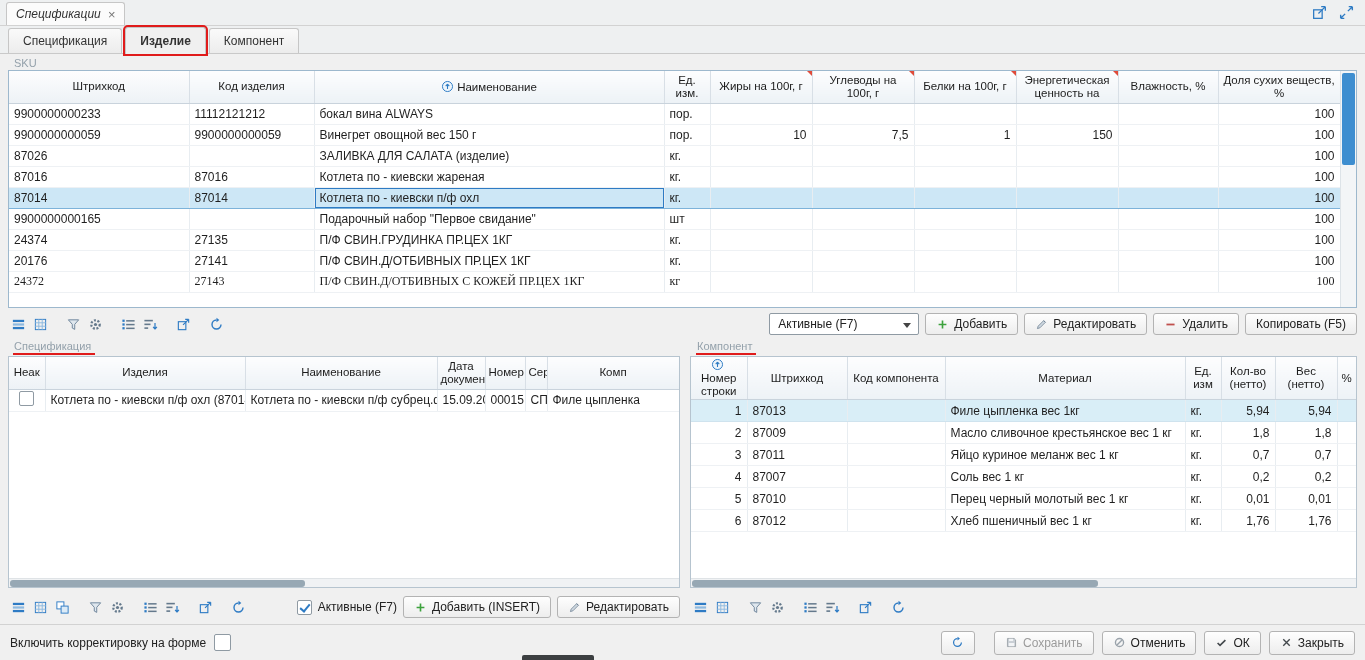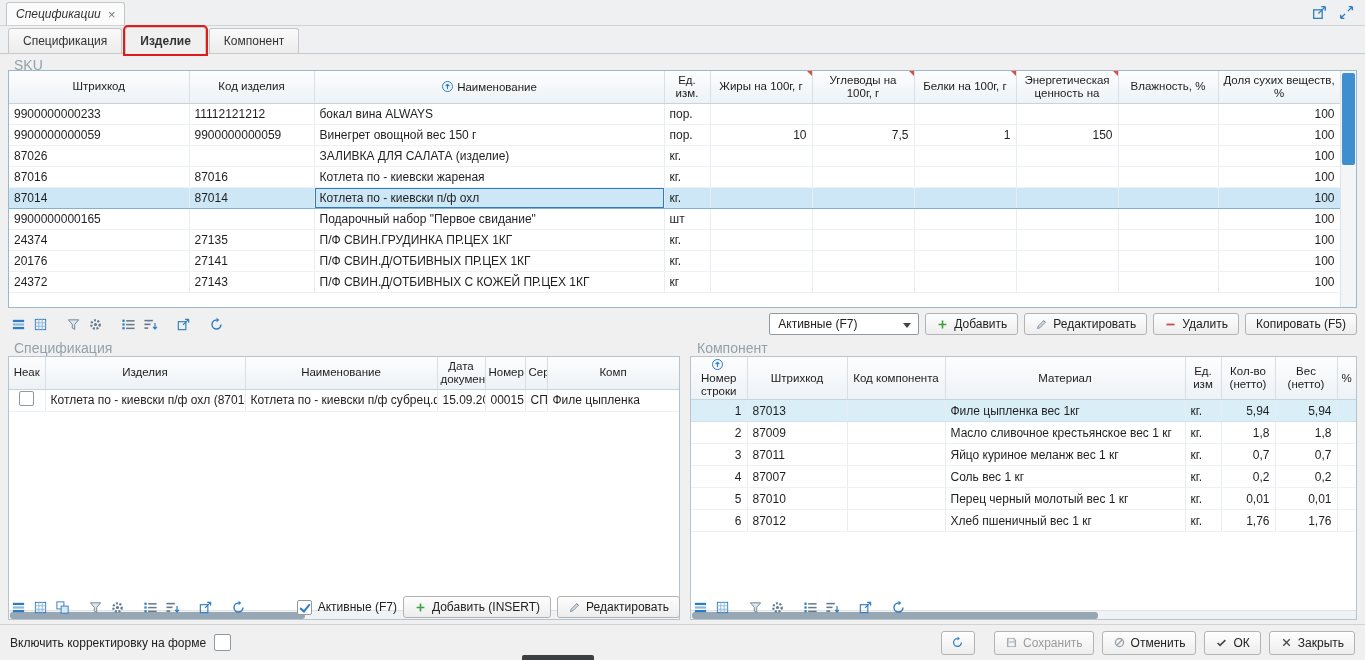--- a/index.html
+++ b/index.html
@@ -15,21 +15,21 @@
   .hicon{width:17px;height:17px;display:inline-flex;}
   .hicon svg{width:17px;height:17px;}
 
   
   .page-tabs{position:absolute;top:26px;left:0;right:0;height:28px;background:#eef0f1;border-bottom:1px solid #c9c9c9;display:flex;align-items:flex-end;padding-left:8px;gap:3px;}
   .ptab{height:25px;padding:0 14px;display:flex;align-items:center;background:linear-gradient(#fafafa,#ececec);border:1px solid #c6c6c6;border-bottom:none;border-radius:3px 3px 0 0;color:#333;}
   .ptab.active{background:#f0f0f0;height:27px;position:relative;z-index:2;margin-bottom:-1px;}
   .ptab.annotated{box-shadow:0 0 0 2px #e01b1b;font-weight:bold;}
 
   
-  .grp-label{font-size:14px;color:#94a1ab;position:absolute;display:inline-block;}
+  .grp-label{font-size:11px;color:#94a1ab;position:absolute;display:inline-block;}
   .grp-ann::after{content:"";position:absolute;left:-1px;right:-4px;bottom:-3px;height:2px;background:#e01b1b;}
 
   
   table{border-collapse:collapse;table-layout:fixed;background:#fff;}
   th{height:32px;font-weight:normal;font-size:11.5px;color:#1c1c1c;background:linear-gradient(#fdfdfe,#edf2f6);border-right:1px solid #d8dfe6;border-bottom:1px solid #c9d3dc;text-align:center;padding:1px 3px;line-height:13px;position:relative;overflow:hidden;}
   td{border-right:1px solid #e8edf1;border-bottom:1px solid #eef1f4;padding:0 5px;white-space:nowrap;overflow:hidden;font-size:12px;color:#1f1f1f;height:21px;}
   tr.sel td{background:#cde7f6;border-top:1px solid #7db3da;border-bottom:1px solid #7db3da;}
   table[data-table="comp"] tr.sel td{background:#d9eef7;border-top:1px solid #cfe3ee;border-bottom:1px solid #cfe3ee;}
   td.focuscell{box-shadow:inset 0 0 0 1px #2e7bc4;background:#dbeefb;}
   .c-right{text-align:right;}
@@ -60,21 +60,21 @@
   .sel-arrow{position:absolute;right:7px;top:9px;width:0;height:0;border-left:4px solid transparent;border-right:4px solid transparent;border-top:5px solid #444;}
 
   .checkbox{width:15px;height:15px;background:#fff;border:1px solid #8f9aa3;border-radius:2px;display:inline-block;position:relative;flex:none;}
   .checkbox.checked::after{content:"";position:absolute;left:4px;top:1px;width:4px;height:8px;border-right:2px solid #2e7bc4;border-bottom:2px solid #2e7bc4;transform:rotate(40deg);}
   .checkbox.big{width:17px;height:17px;}
   .chk-label{display:inline-flex;align-items:center;gap:6px;}
 
   .panel{position:absolute;top:340px;height:282px;}
   .panel.left{left:8px;width:672px;}
   .panel.right{left:690px;width:667px;}
-  .panel .tbl-wrap{position:absolute;top:16px;left:0;right:0;height:264px;background:#fff;border:1px solid #b6c4cf;overflow:hidden;}
+  .panel .tbl-wrap{position:absolute;top:16px;left:0;right:0;height:232px;background:#fff;border:1px solid #b6c4cf;overflow:hidden;}
   .hscroll{position:absolute;left:0;right:0;bottom:0;height:9px;background:#f0f2f4;border-top:1px solid #dfe3e6;}
   .hthumb{position:absolute;top:1px;left:1px;height:7px;background:#97a8b4;border-radius:3px;}
   .panel-toolbar{position:absolute;left:0;right:0;top:254px;height:26px;display:flex;align-items:center;gap:6px;}
 
   .footer{position:absolute;left:0;right:0;top:624px;height:36px;background:#f0f0f0;border-top:1px solid #d2d2d2;display:flex;align-items:center;padding:0 10px;}
   .footer-left{display:flex;align-items:center;gap:8px;}
   .footer-right{margin-left:auto;display:flex;gap:8px;align-items:center;}
   .footer .btn{height:24px;}
 
   .sliver{position:absolute;left:522px;bottom:0;width:72px;height:5px;background:#3c3f41;border-radius:2px 2px 0 0;}
@@ -239,21 +239,21 @@
             <td>27141</td>
             <td>П/Ф СВИН.Д/ОТБИВНЫХ ПР.ЦЕХ 1КГ</td>
             <td>кг.</td>
             <td class="c-right"></td>
             <td class="c-right"></td>
             <td class="c-right"></td>
             <td class="c-right"></td>
             <td class="c-right"></td>
             <td class="c-right">100</td>
           </tr>
-          <tr style="height: 21px;">
+          <tr style="height: 21px; font-family: Liberation Serif, serif;">
             <td>24372</td>
             <td>27143</td>
             <td>П/Ф СВИН.Д/ОТБИВНЫХ С КОЖЕЙ ПР.ЦЕХ 1КГ</td>
             <td>кг</td>
             <td class="c-right"></td>
             <td class="c-right"></td>
             <td class="c-right"></td>
             <td class="c-right"></td>
             <td class="c-right"></td>
             <td class="c-right">100</td>

